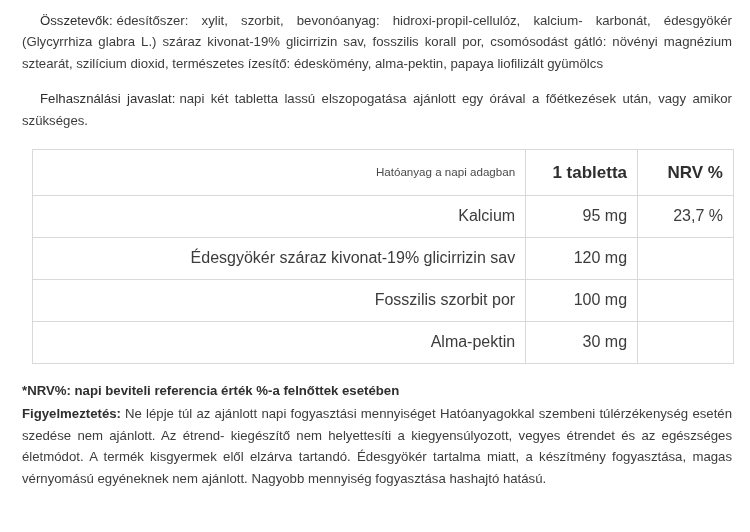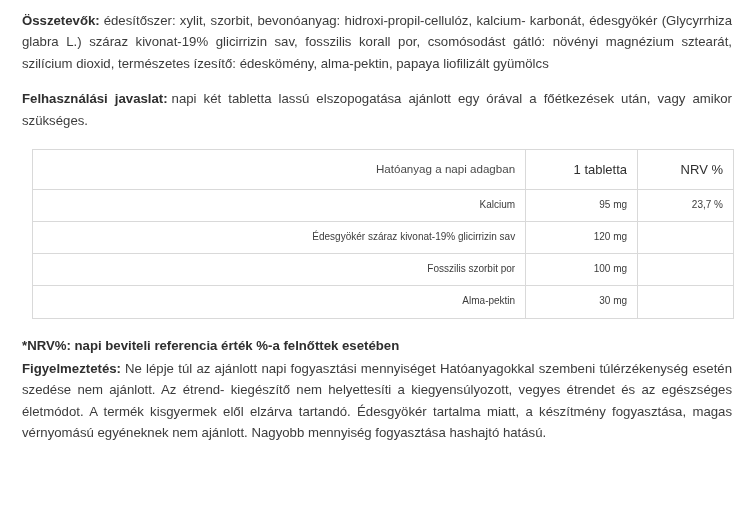--- a/index.html
+++ b/index.html
@@ -20,22 +20,23 @@
     box-sizing: border-box;
     width: 750px;
     height: 532px;
     padding: 10px 18px 0 22px;
   }
   .para {
     text-align: justify;
     margin: 0 0 14px 0;
   }
   .para .lead {
-    font-weight: bold;
+    font-weight: normal;
     color: #2f2f2f;
+    margin-left: 18px;
   }
   .para.usage {
     margin-bottom: 18px;
   }
   .spacer-after-lead {
     display: inline-block;
     width: 4px;
   }
   table.ingredients {
     border-collapse: collapse;
@@ -51,26 +52,26 @@
     vertical-align: middle;
     color: #3c3c3c;
   }
   table.ingredients thead th {
     font-size: 11.6px;
     color: #4a4a4a;
     padding-top: 9px;
     padding-bottom: 9px;
   }
   table.ingredients thead th.bold-head {
-    font-weight: normal;
-    font-size: 13px;
+    font-weight: bold;
+    font-size: 17px;
     color: #2f2f2f;
   }
   table.ingredients tbody td {
-    font-size: 10px;
+    font-size: 16px;
   }
   col.c-name { width: 494px; }
   col.c-dose { width: 112px; }
   col.c-nrv  { width: 96px; }
   .footnote {
     font-weight: bold;
     color: #2f2f2f;
     margin: 0 0 2px 0;
   }
   .warning {

